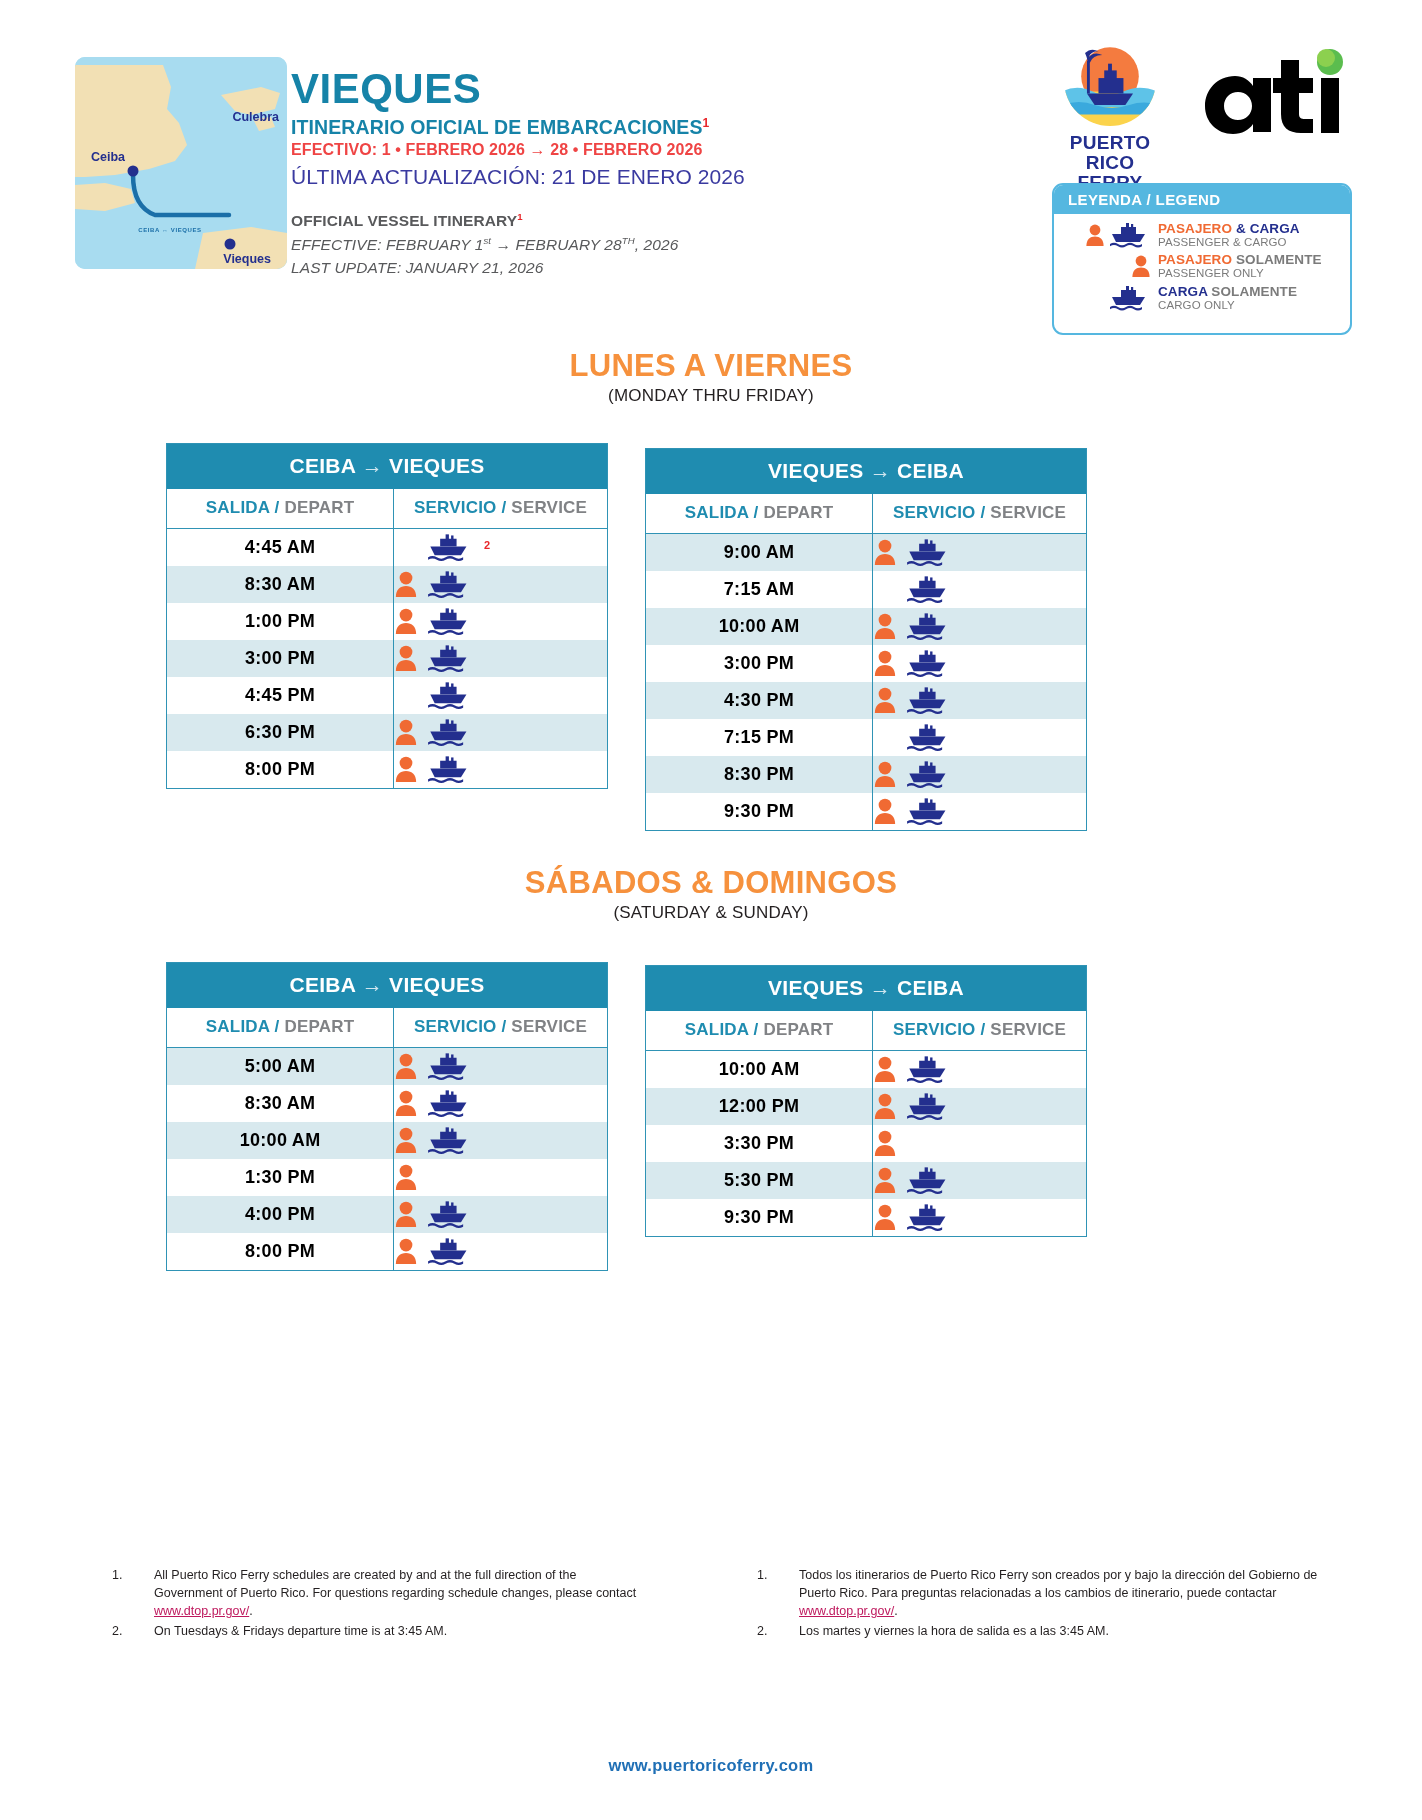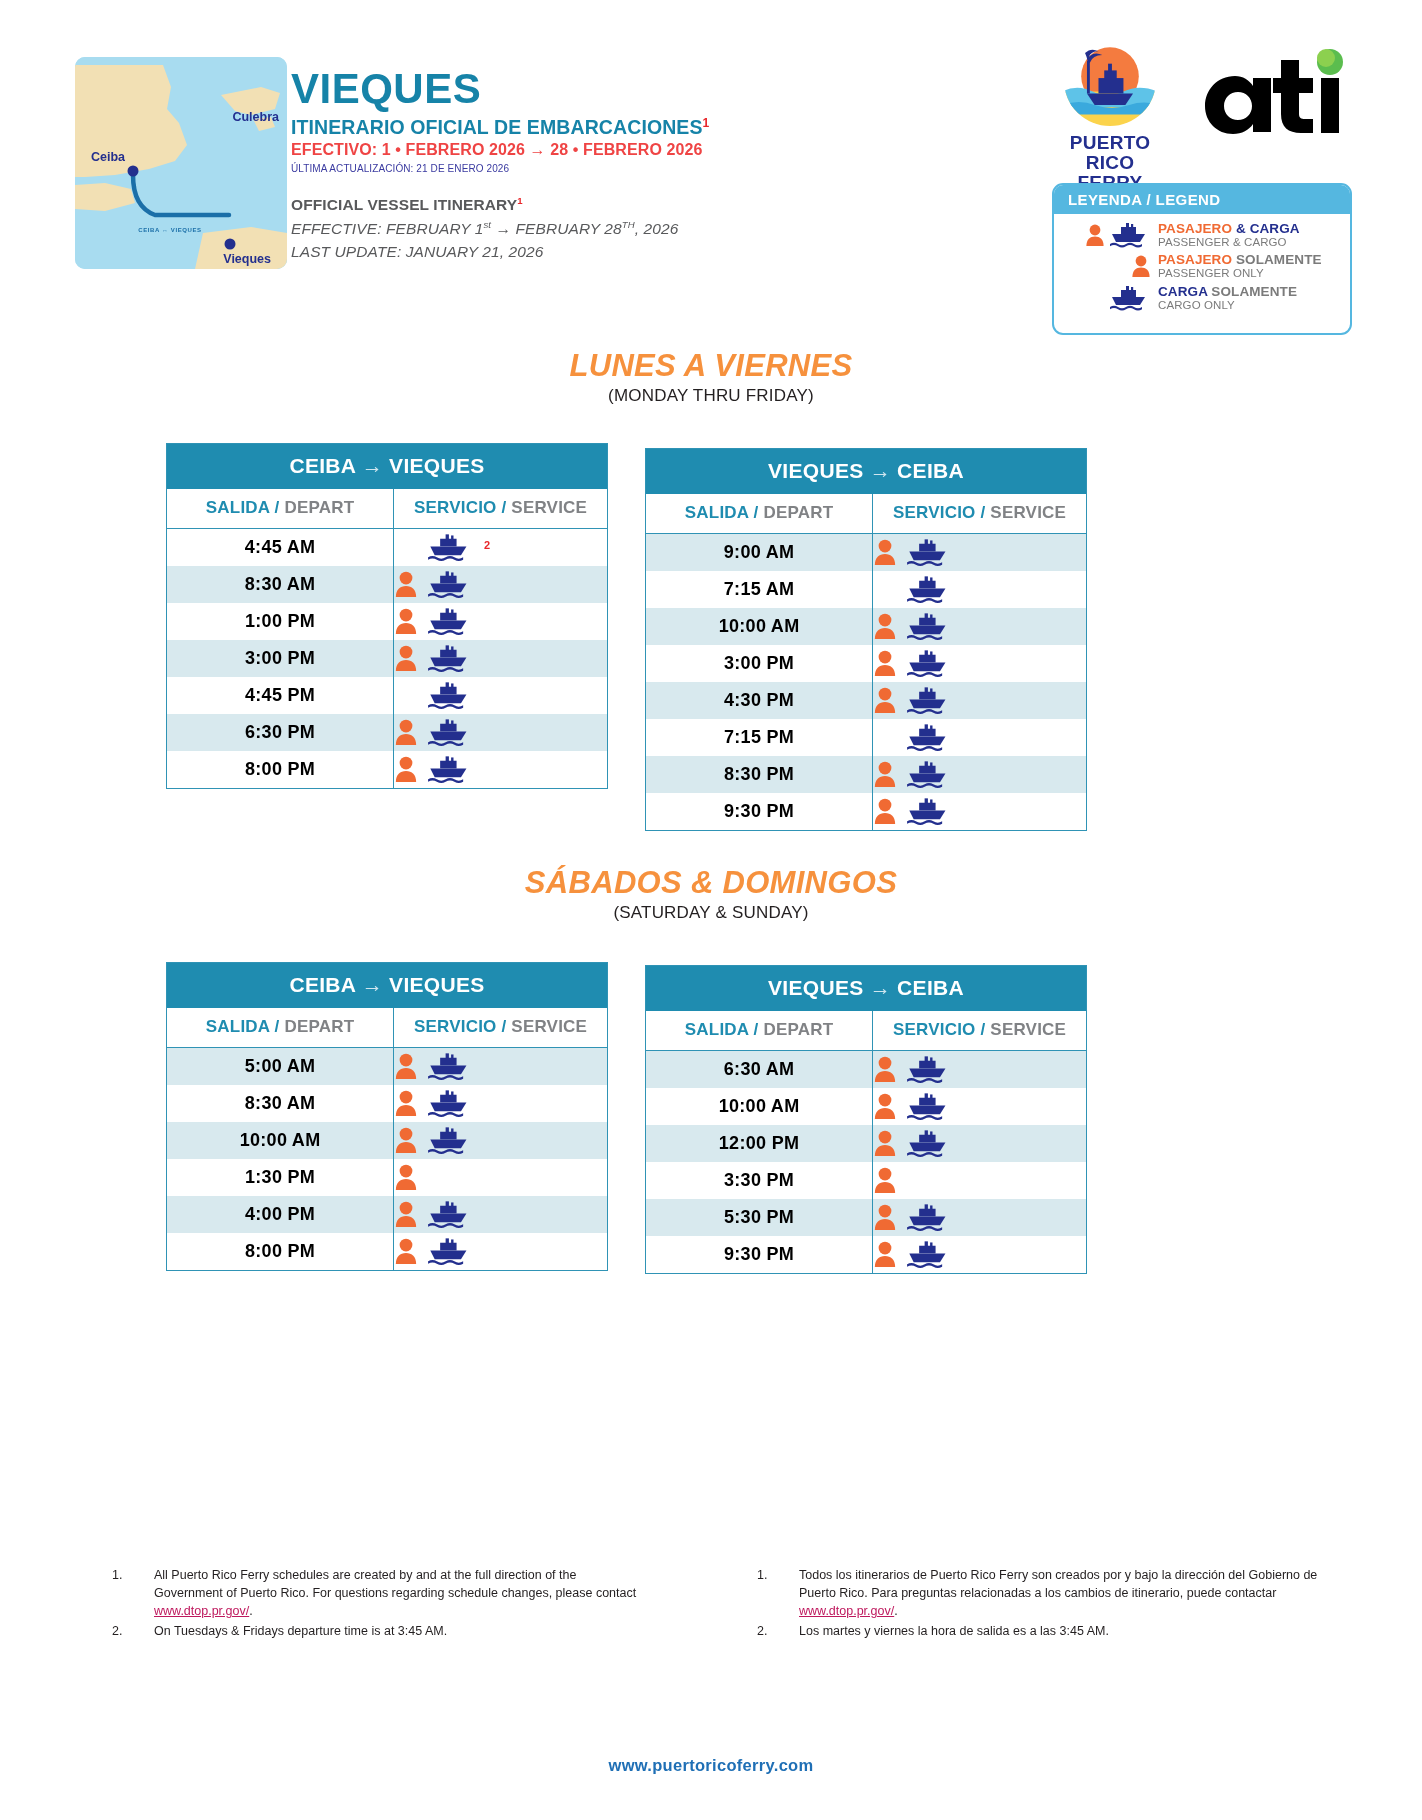--- a/index.html
+++ b/index.html
@@ -29,21 +29,21 @@
   }
   .t-itinerario {
     font-size:19.5px; font-weight:bold; color:#1683a8; line-height:1.25;
     letter-spacing:0.1px;
   }
   .t-efectivo {
     font-size:16px; font-weight:bold; color:#ef4444; line-height:1.35;
     letter-spacing:0.1px;
   }
   .t-ultima {
-    font-size:10px; color:#3a3aa0; line-height:1.5; letter-spacing:0.1px;
+    font-size:21px; color:#3a3aa0; line-height:1.5; letter-spacing:0.1px;
   }
   .t-gap { height:18px; }
   .t-official {
     font-size:15.5px; font-weight:bold; color:#58595b; line-height:1.45;
     letter-spacing:0.1px;
   }
   .t-effective, .t-lastupdate {
     font-size:15.5px; color:#58595b; line-height:1.5; letter-spacing:0.1px;font-style:italic;
   }
   sup.red { color:#e8262a; font-size:0.62em; vertical-align:super; font-weight:bold; }
@@ -78,21 +78,20 @@
   .lg-en { font-size:11.5px; color:#7b7b7b; line-height:1.15; letter-spacing:0.1px; }
   .c-or { color:#f06a33; }
   .c-bl { color:#232f8e; }
   .c-gy { color:#7b7b7b; font-weight:bold; }
 
   
   .section-title { position:absolute; width:1422px; text-align:center; }
   .st-es {
     font-size:31px; font-weight:bold; color:#f6913d; letter-spacing:0.3px;
     line-height:1.15;
-    font-style:italic;
   }
   .st-en { font-size:17px; color:#231f20; letter-spacing:0.2px; margin-top:2px; }
 
   
   .sched { position:absolute; width:442px; border:1px solid #2f93b5; }
   .sched-head {
     background:#1f8cb0; color:#ffffff; text-align:center;
     font-size:21px; font-weight:bold; padding:10px 0 11px 0; letter-spacing:0.3px;
   }
   .sched-head .dim { color:#cfe6ef; }
@@ -752,40 +751,20 @@
         <col class="c1">
         <col class="c2">
       </colgroup>
     <thead>
         <tr>
       <th><span class="th-es">SALIDA</span> <span class="th-sep">/</span> <span class="th-en">DEPART</span></th>
       <th><span class="th-es">SERVICIO</span> <span class="th-sep">/</span> <span class="th-en">SERVICE</span></th>
     </tr>
       </thead>
     <tbody>
-        <tr class="alt">
-          <td class="td-time">6:30 AM</td>
-          <td class="td-svc">
-            <span class="svc-wrap">
-              <svg width="24" height="26" viewBox="0 0 20 22">
-                <circle cx="10" cy="6" r="5.4" fill="#f06a33"></circle>
-                <path d="M1.4,22 C1.4,15.6 5,12.6 10,12.6 C15,12.6 18.6,15.6 18.6,22 Z" fill="#f06a33"></path>
-              </svg>
-              <svg width="46" height="29" viewBox="0 0 42 26">
-                <g fill="#232f8e">
-                  <path d="M3,12 L36,12 L31,20 L7,20 Z"></path>
-                  <rect x="12" y="5" width="15" height="7"></rect>
-                  <rect x="17" y="1" width="3" height="5"></rect>
-                  <rect x="22" y="2" width="2.2" height="4"></rect>
-                  <path d="M1,22 q4,-2.4 8,0 q4,2.4 8,0 q4,-2.4 8,0 q4,2.4 8,0 l0,2.2 q-4,2.4 -8,0 q-4,-2.4 -8,0 q-4,2.4 -8,0 q-4,-2.4 -8,0 Z"></path>
-                </g>
-              </svg>
-            </span>
-          </td>
-        </tr>
         <tr class="">
           <td class="td-time">10:00 AM</td>
           <td class="td-svc">
             <span class="svc-wrap">
               <svg width="24" height="26" viewBox="0 0 20 22">
                 <circle cx="10" cy="6" r="5.4" fill="#f06a33"></circle>
                 <path d="M1.4,22 C1.4,15.6 5,12.6 10,12.6 C15,12.6 18.6,15.6 18.6,22 Z" fill="#f06a33"></path>
               </svg>
               <svg width="46" height="29" viewBox="0 0 42 26">
                 <g fill="#232f8e">

